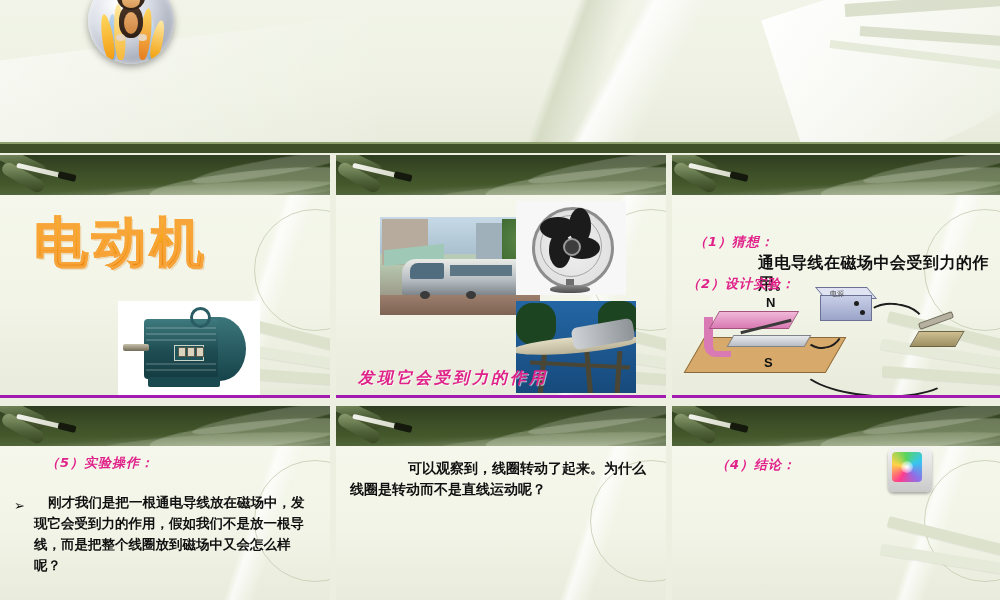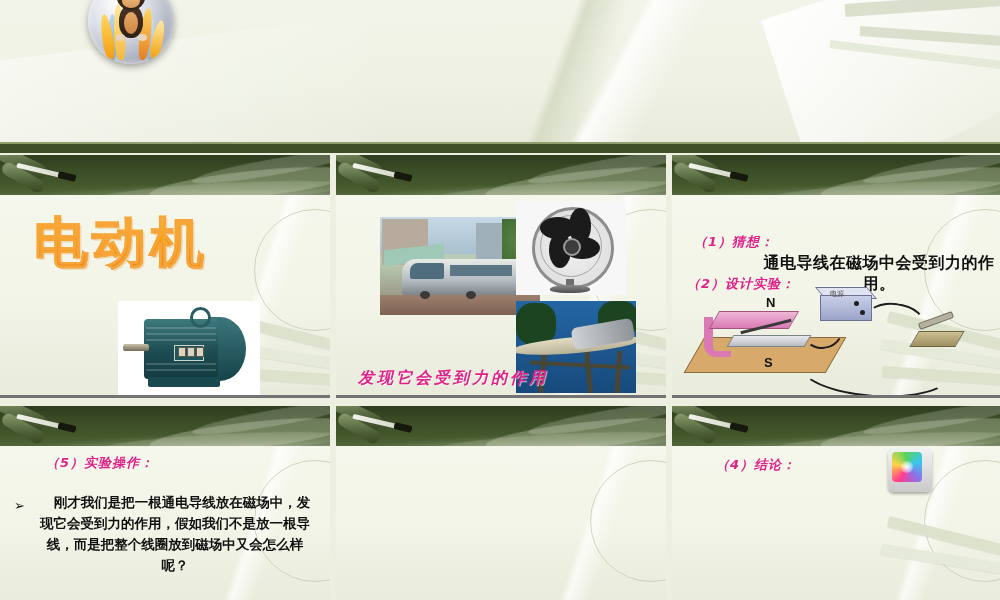--- a/index.html
+++ b/index.html
@@ -54,22 +54,21 @@
   .monkey-foot{position:absolute;top:56px;width:9px;height:7px;border-radius:50%;background:#e7d5bd;}
   .mf-l{left:28px;} .mf-r{left:50px;}
 
   
   .sep-bar{position:absolute;left:0;width:1000px;background:#3f5029;}
   .sep-hi{position:absolute;left:0;width:1000px;height:2px;background:#8fa06e;}
 
   
   .panel{
     position:absolute;overflow:hidden;background:#0c4a6e;
-    border-bottom:3px solid #737373;
-    text-align:center;
+    border-bottom:3px solid #a21caf;
   }
   .p-banner{
     position:absolute;left:0;top:0;width:100%;height:40px;
     background:
       radial-gradient(ellipse 140% 90% at 88% 120%, rgba(255,255,255,.38), rgba(255,255,255,0) 60%),
       radial-gradient(ellipse 120% 70% at 60% 130%, rgba(190,205,165,.35), rgba(255,255,255,0) 65%),
       linear-gradient(180deg,#2f3d20 0%, #3d4f27 45%, #44582c 75%, #51653a 100%);
     overflow:hidden;
   }
   .p-wave{position:absolute;background:rgba(225,232,210,.30);border-radius:50%;filter:blur(.4px);}
@@ -429,20 +428,21 @@
       <div class="p-wave pw3"></div>
       <div class="p-bamboo">
         <div class="bam b1"></div>
         <div class="bam b2"></div>
         <div class="pen"></div>
         <div class="pen-tip"></div>
       </div>
     </div>
     <div class="p-body">
       <div class="p-circle"></div>
+      <div class="ob-black">可以观察到，线圈转动了起来。为什么线圈是转动而不是直线运动呢？</div>
     </div>
   </div>
 
   <div class="panel" id="panel-conclusion">
     <div class="p-banner">
       <div class="p-wave pw1"></div>
       <div class="p-wave pw2"></div>
       <div class="p-wave pw3"></div>
       <div class="p-bamboo">
         <div class="bam b1"></div>

